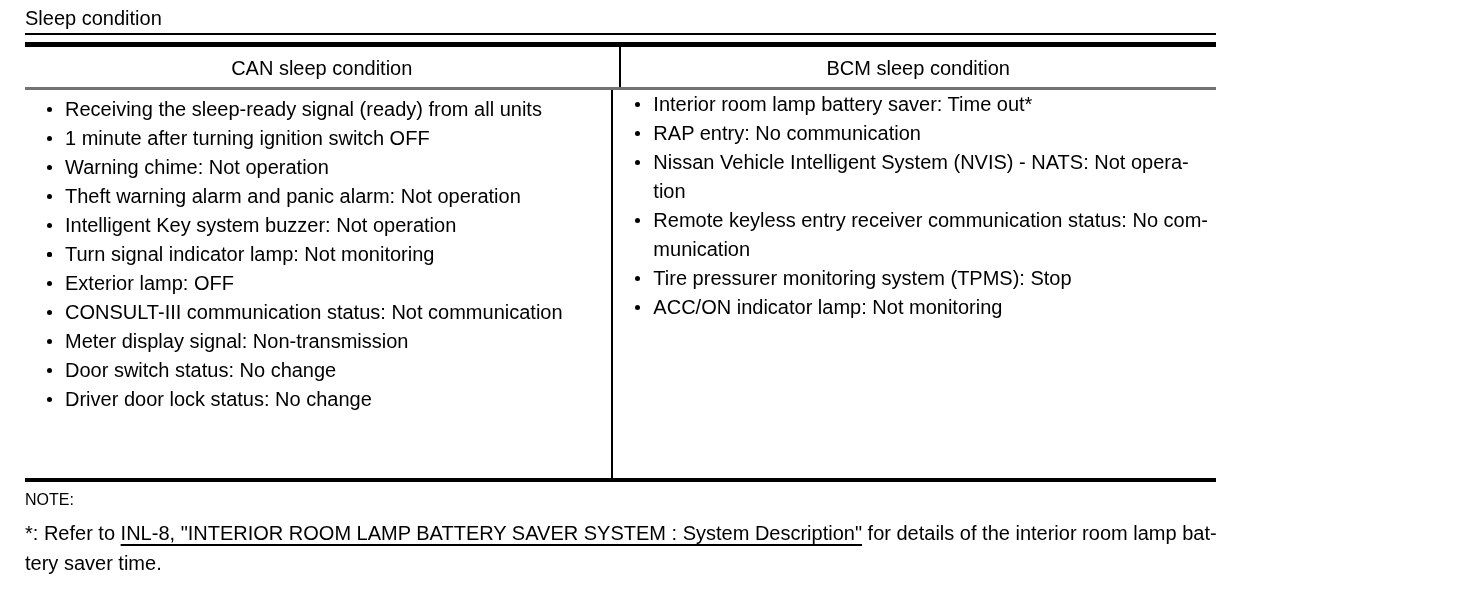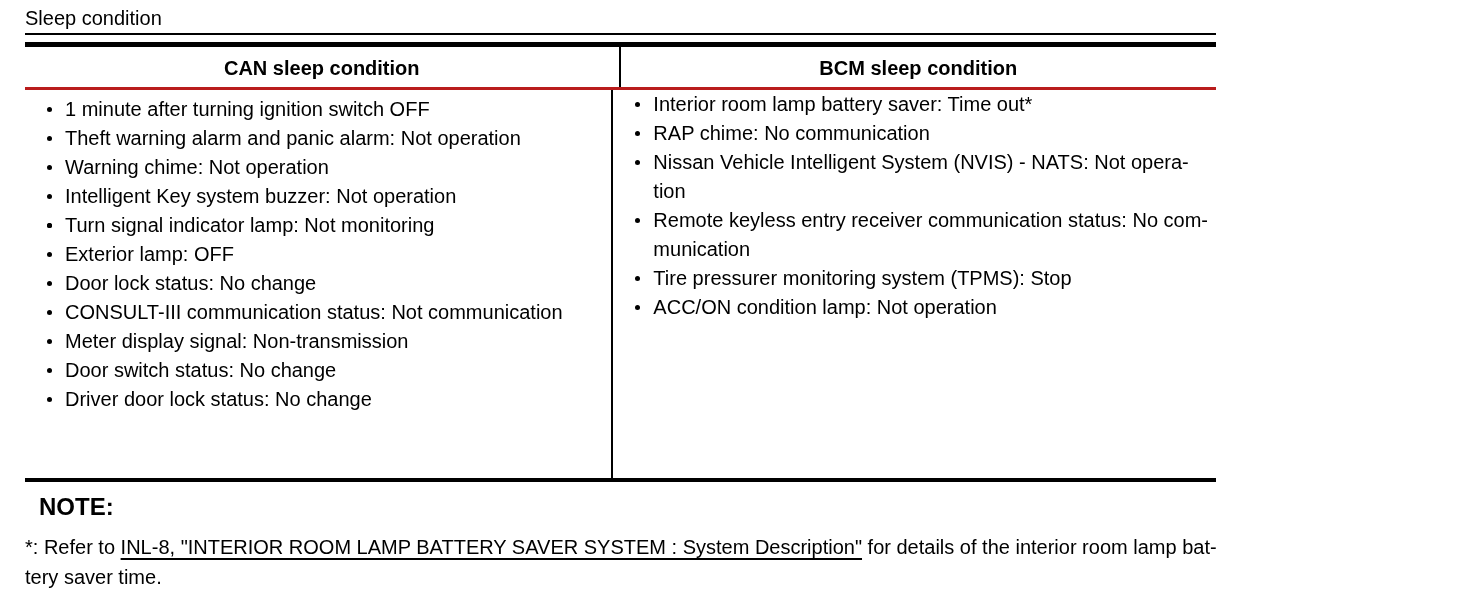--- a/index.html
+++ b/index.html
@@ -29,22 +29,21 @@
     border-top: 2px solid #000;
     margin-top: 5px;
   }
   .sleep-table {
     margin-top: 7px;
     border-top: 5px solid #000;
     border-bottom: 4px solid #000;
   }
   .table-header-row {
     display: flex;
-    border-bottom: 3px solid #b91c1c;
-    font-weight: bold;
+    border-bottom: 3px solid #737373;
   }
   .header-cell {
     flex: 1 1 50%;
     box-sizing: border-box;
     text-align: center;
     font-size: 20px;
     line-height: 20px;
     padding: 11px 0 9px 0;
   }
   .header-cell.first {
@@ -92,24 +91,24 @@
     border-radius: 50%;
     background: #000;
   }
   .li-text {
     white-space: pre;
   }
   .note-section {
     margin-top: 7px;
   }
   .note-label {
-    font-size: 24px;
-    font-weight: bold;
+    font-size: 16px;
+    font-weight: normal;
     line-height: 22px;
-    margin: 14px;
+    margin: 0;
   }
   .note-paragraph {
     margin: 7px 0 0 0;
     font-size: 20px;
     line-height: 30px;
     white-space: pre;
   }
   .note-link {
     text-decoration: underline;
     text-decoration-thickness: 2px;
@@ -128,59 +127,59 @@
 
   <div class="sleep-table">
     <div class="table-header-row">
       <div class="header-cell first">CAN sleep condition</div>
       <div class="header-cell">BCM sleep condition</div>
     </div>
     <div class="table-body-row">
       <div class="body-cell first">
         <ul class="cond-list">
 
+            <li>
+              <span class="bullet"></span>
+              <span class="li-text">Receiving the sleep-ready signal (ready) from all units</span>
+            </li>
 
             <li>
               <span class="bullet"></span>
               <span class="li-text">1 minute after turning ignition switch OFF</span>
             </li>
 
             <li>
               <span class="bullet"></span>
+              <span class="li-text">Warning chime: Not operation</span>
+            </li>
+
+            <li>
+              <span class="bullet"></span>
               <span class="li-text">Theft warning alarm and panic alarm: Not operation</span>
             </li>
 
             <li>
               <span class="bullet"></span>
-              <span class="li-text">Warning chime: Not operation</span>
-            </li>
-
-            <li>
-              <span class="bullet"></span>
               <span class="li-text">Intelligent Key system buzzer: Not operation</span>
             </li>
 
             <li>
               <span class="bullet"></span>
             </li>
 
             <li>
               <span class="bullet"></span>
               <span class="li-text">Turn signal indicator lamp: Not monitoring</span>
             </li>
 
             <li>
               <span class="bullet"></span>
               <span class="li-text">Exterior lamp: OFF</span>
             </li>
 
-            <li>
-              <span class="bullet"></span>
-              <span class="li-text">Door lock status: No change</span>
-            </li>
 
             <li>
               <span class="bullet"></span>
               <span class="li-text">CONSULT-III communication status: Not communication</span>
             </li>
 
             <li>
               <span class="bullet"></span>
               <span class="li-text">Meter display signal: Non-transmission</span>
             </li>
@@ -199,21 +198,21 @@
       <div class="body-cell second">
         <ul class="cond-list">
 
             <li>
               <span class="bullet"></span>
               <span class="li-text">Interior room lamp battery saver: Time out*</span>
             </li>
 
             <li>
               <span class="bullet"></span>
-              <span class="li-text">RAP chime: No communication</span>
+              <span class="li-text">RAP entry: No communication</span>
             </li>
 
             <li>
               <span class="bullet"></span>
               <span class="li-text">Nissan Vehicle Intelligent System (NVIS) - NATS: Not opera-
 tion</span>
             </li>
 
             <li>
               <span class="bullet"></span>
@@ -221,21 +220,21 @@
 munication</span>
             </li>
 
             <li>
               <span class="bullet"></span>
               <span class="li-text">Tire pressurer monitoring system (TPMS): Stop</span>
             </li>
 
             <li>
               <span class="bullet"></span>
-              <span class="li-text">ACC/ON condition lamp: Not operation</span>
+              <span class="li-text">ACC/ON indicator lamp: Not monitoring</span>
             </li>
           </ul>
       </div>
     </div>
   </div>
 
   <div class="note-section">
     <p class="note-label">NOTE:</p>
     <p class="note-paragraph"><span>*: Refer to </span><span class="note-link">INL-8, "INTERIOR ROOM LAMP BATTERY SAVER SYSTEM : System Description"</span><span> for details of the interior room lamp bat-
 tery saver time.</span></p>

